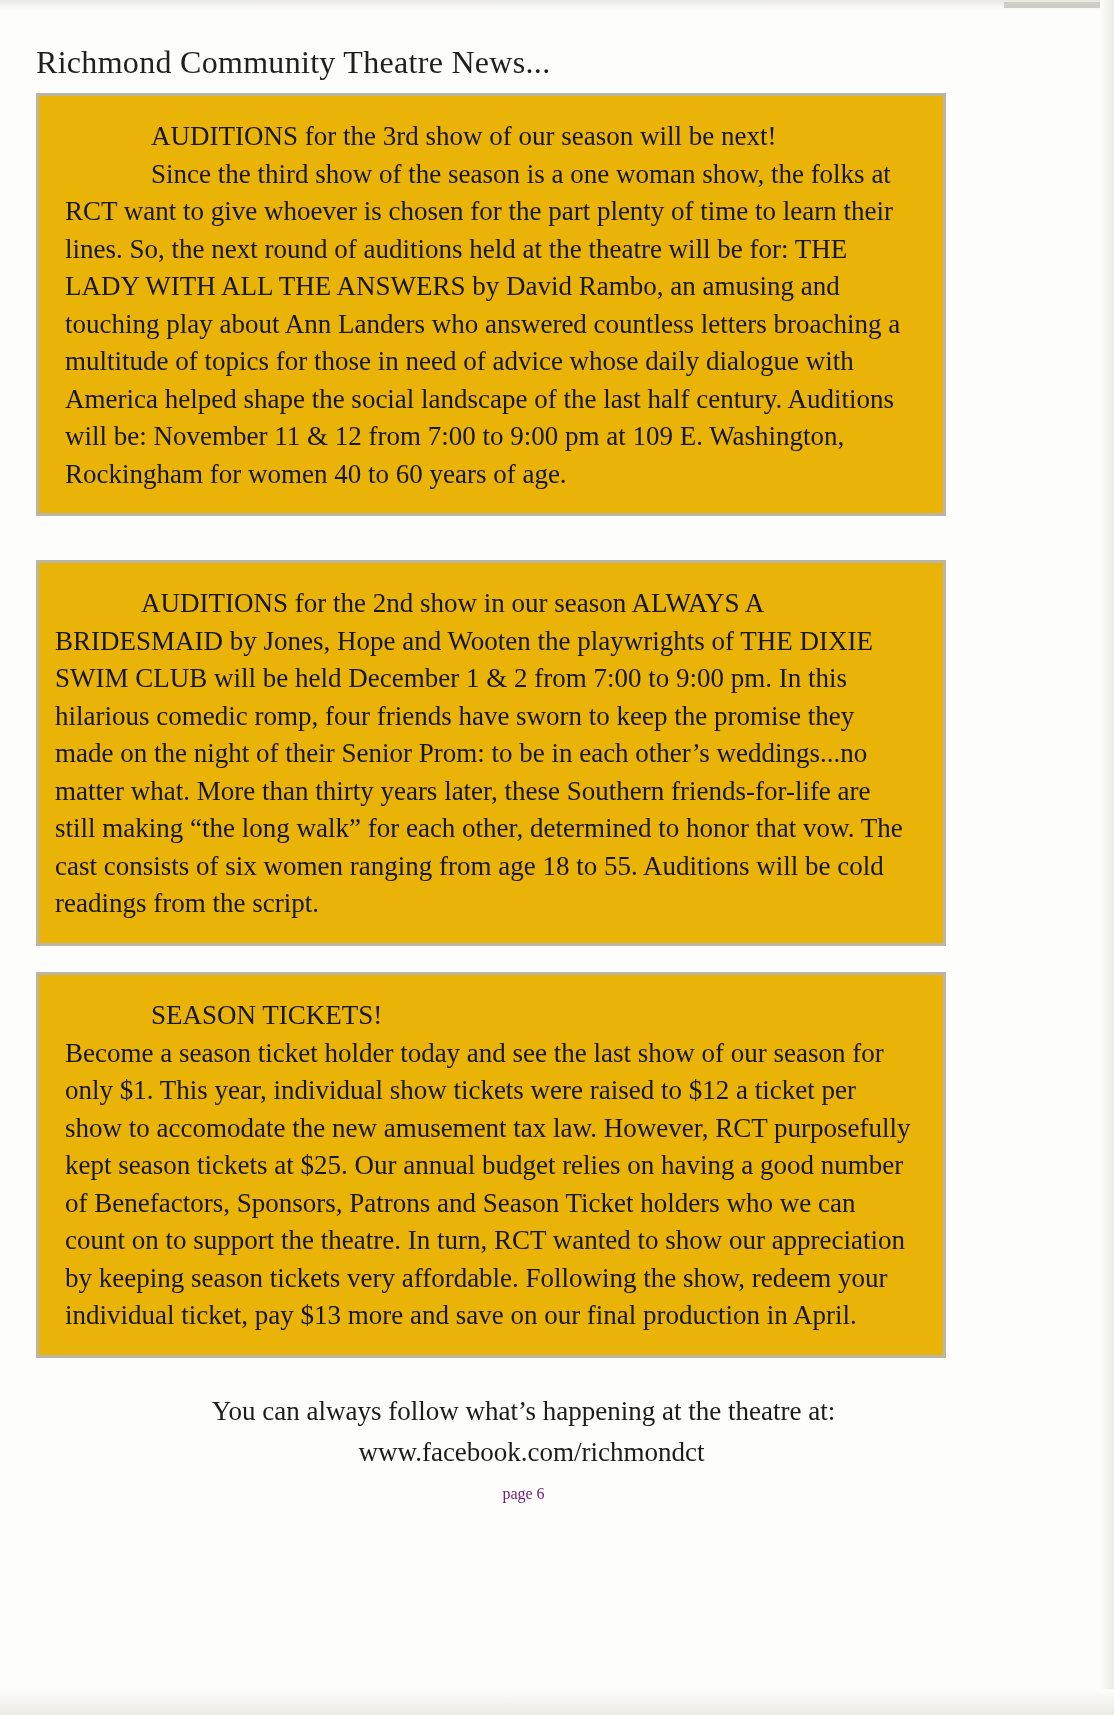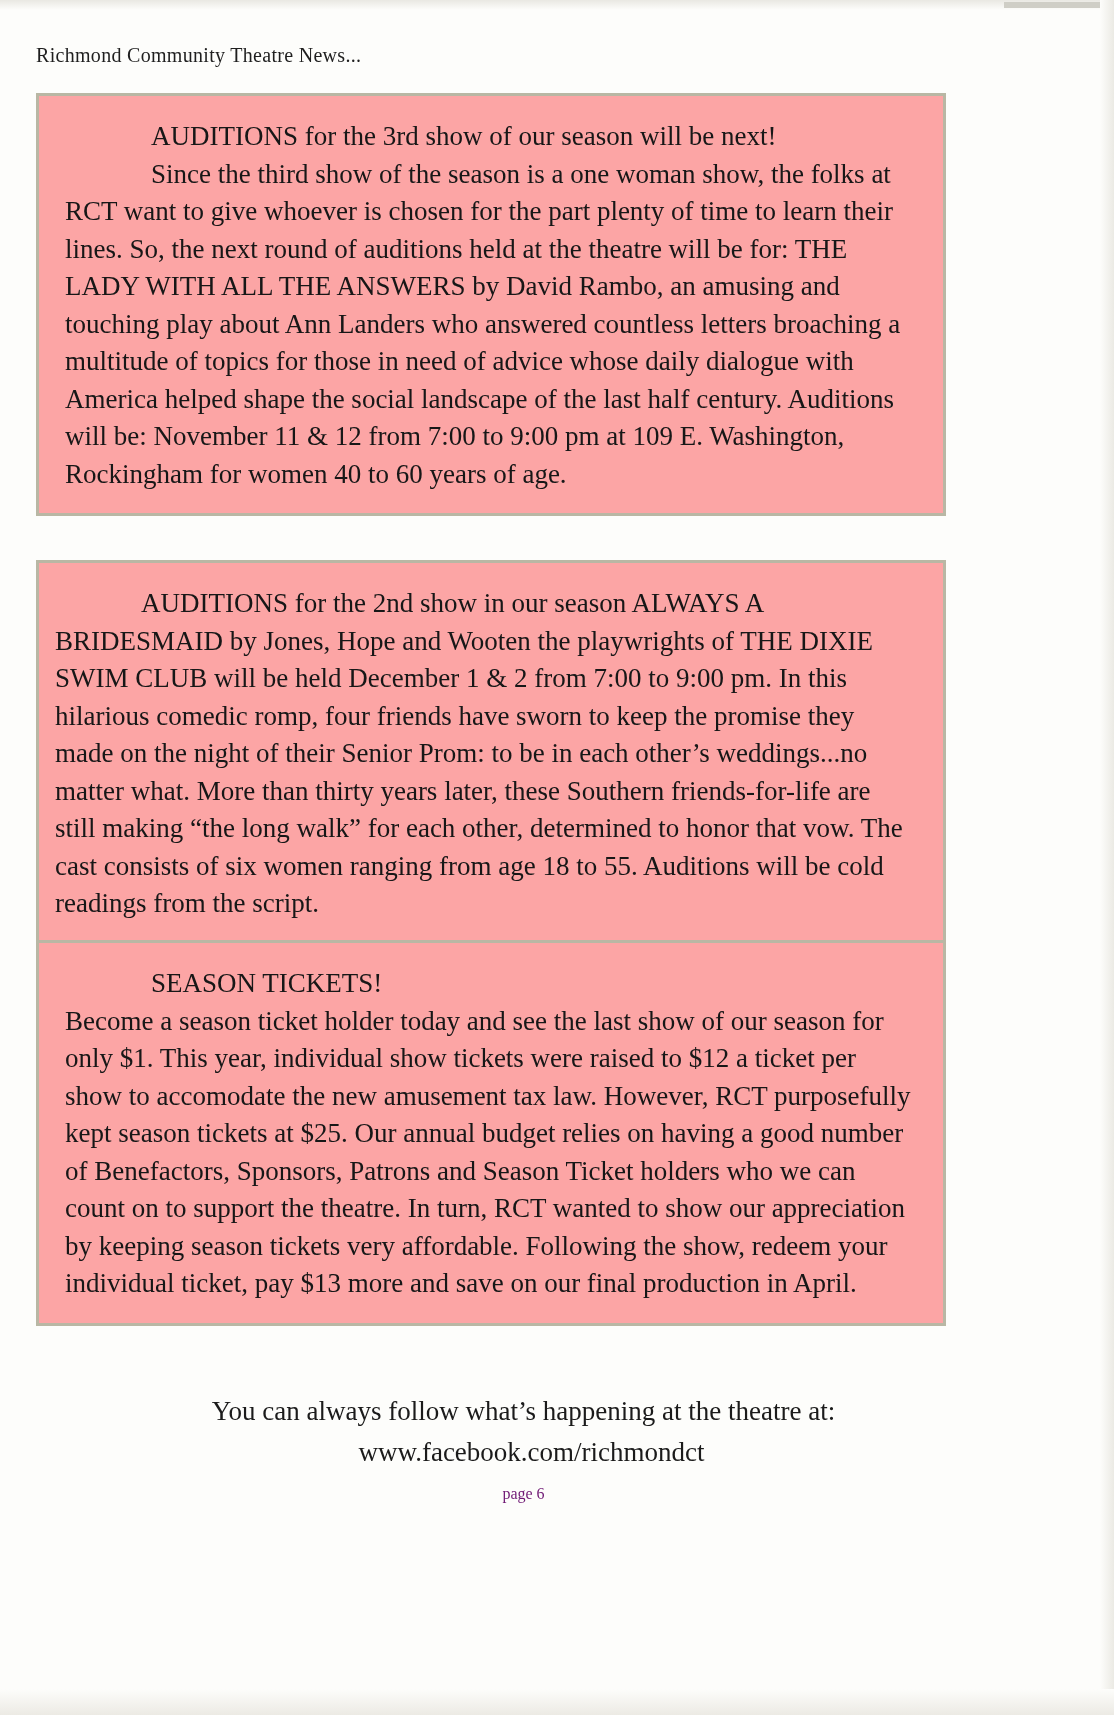--- a/index.html
+++ b/index.html
@@ -56,50 +56,50 @@
     bottom: 0;
     width: 1114px;
     height: 26px;
     background: linear-gradient(to top, #eceae4, #fdfdfb);
   }
 
   .masthead {
     position: absolute;
     left: 36px;
     top: 44px;
-    font-size: 20px;
+    font-size: 32px;
     letter-spacing: 0.3px;
     color: #1f1f1f;
   }
 
   .box {
     position: absolute;
     left: 36px;
     width: 910px;
     border: 3px solid #b9b7a4;
-    background: #fca5a5;
+    background: #eab308;
     box-sizing: border-box;
     padding: 22px 26px 20px 26px;
   }
 
   .box p {
     margin: 0;
     font-size: 27px;
     line-height: 37.5px;
     text-align: left;
     text-indent: 0;
     color: #171717;
   }
   .box p.indented {
     text-indent: 86px;
   }
 
   #box-auditions-3rd { top: 93px; }
   #box-auditions-2nd { top: 560px; padding-left: 16px; }
-  #box-season-tickets { top: 940px; }
+  #box-season-tickets { top: 972px; }
 
   .footer {
     position: absolute;
     left: 0;
     width: 1047px;
     text-align: center;
   }
   #footer-line-1 {
     top: 1396px;
     font-size: 27px;

